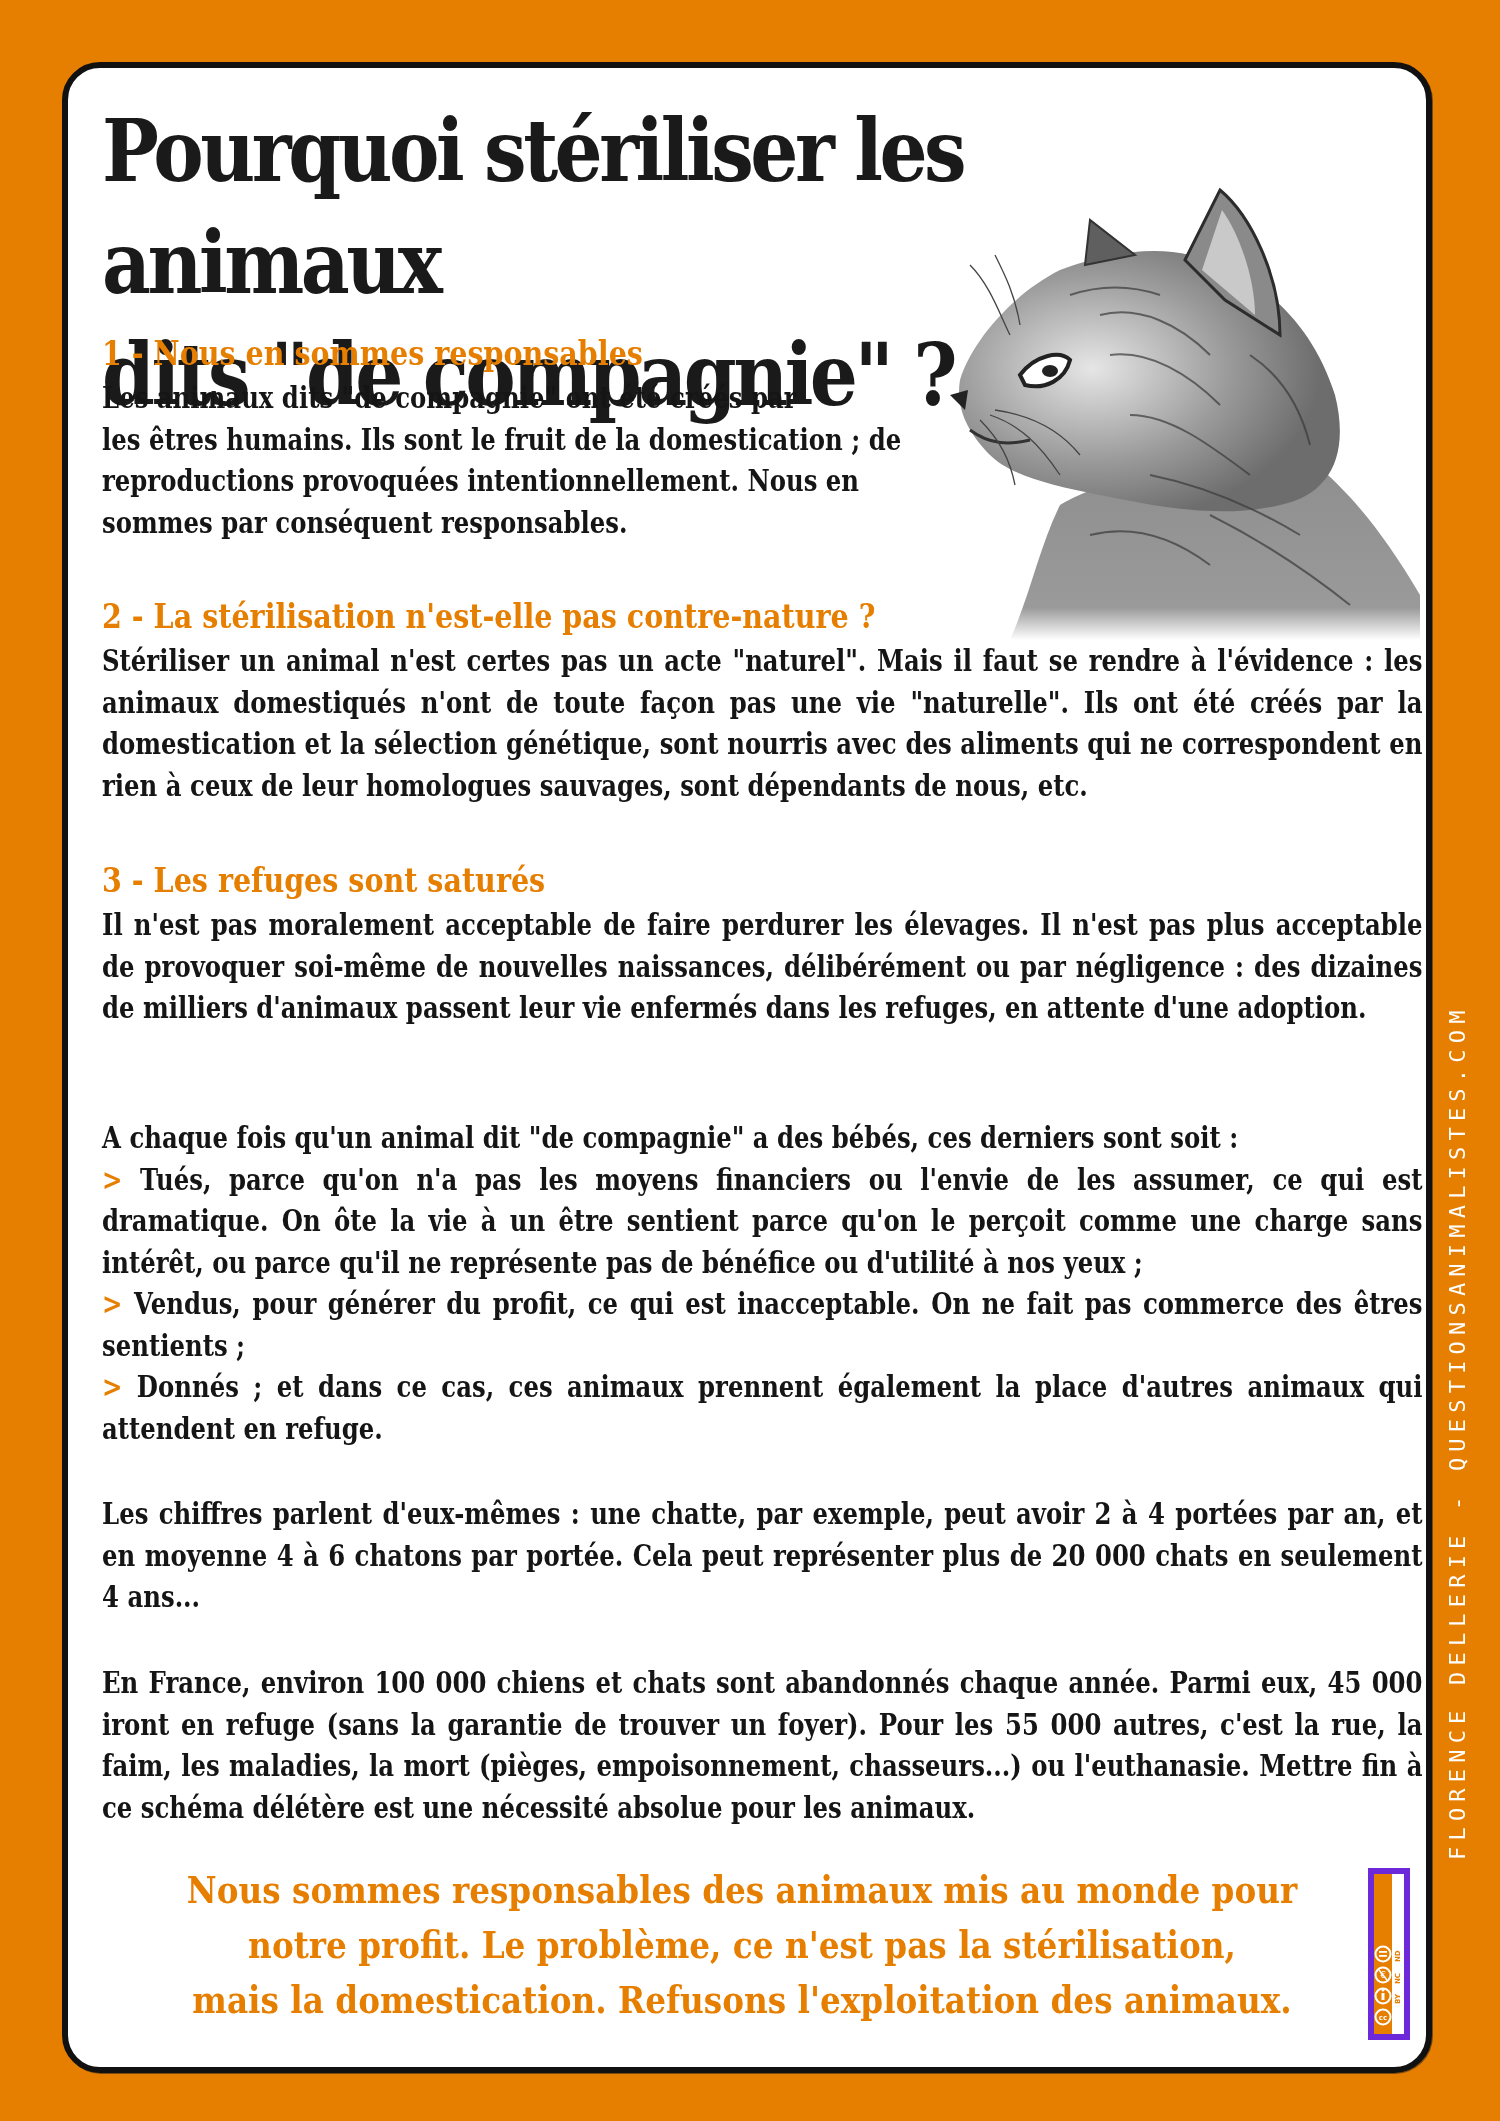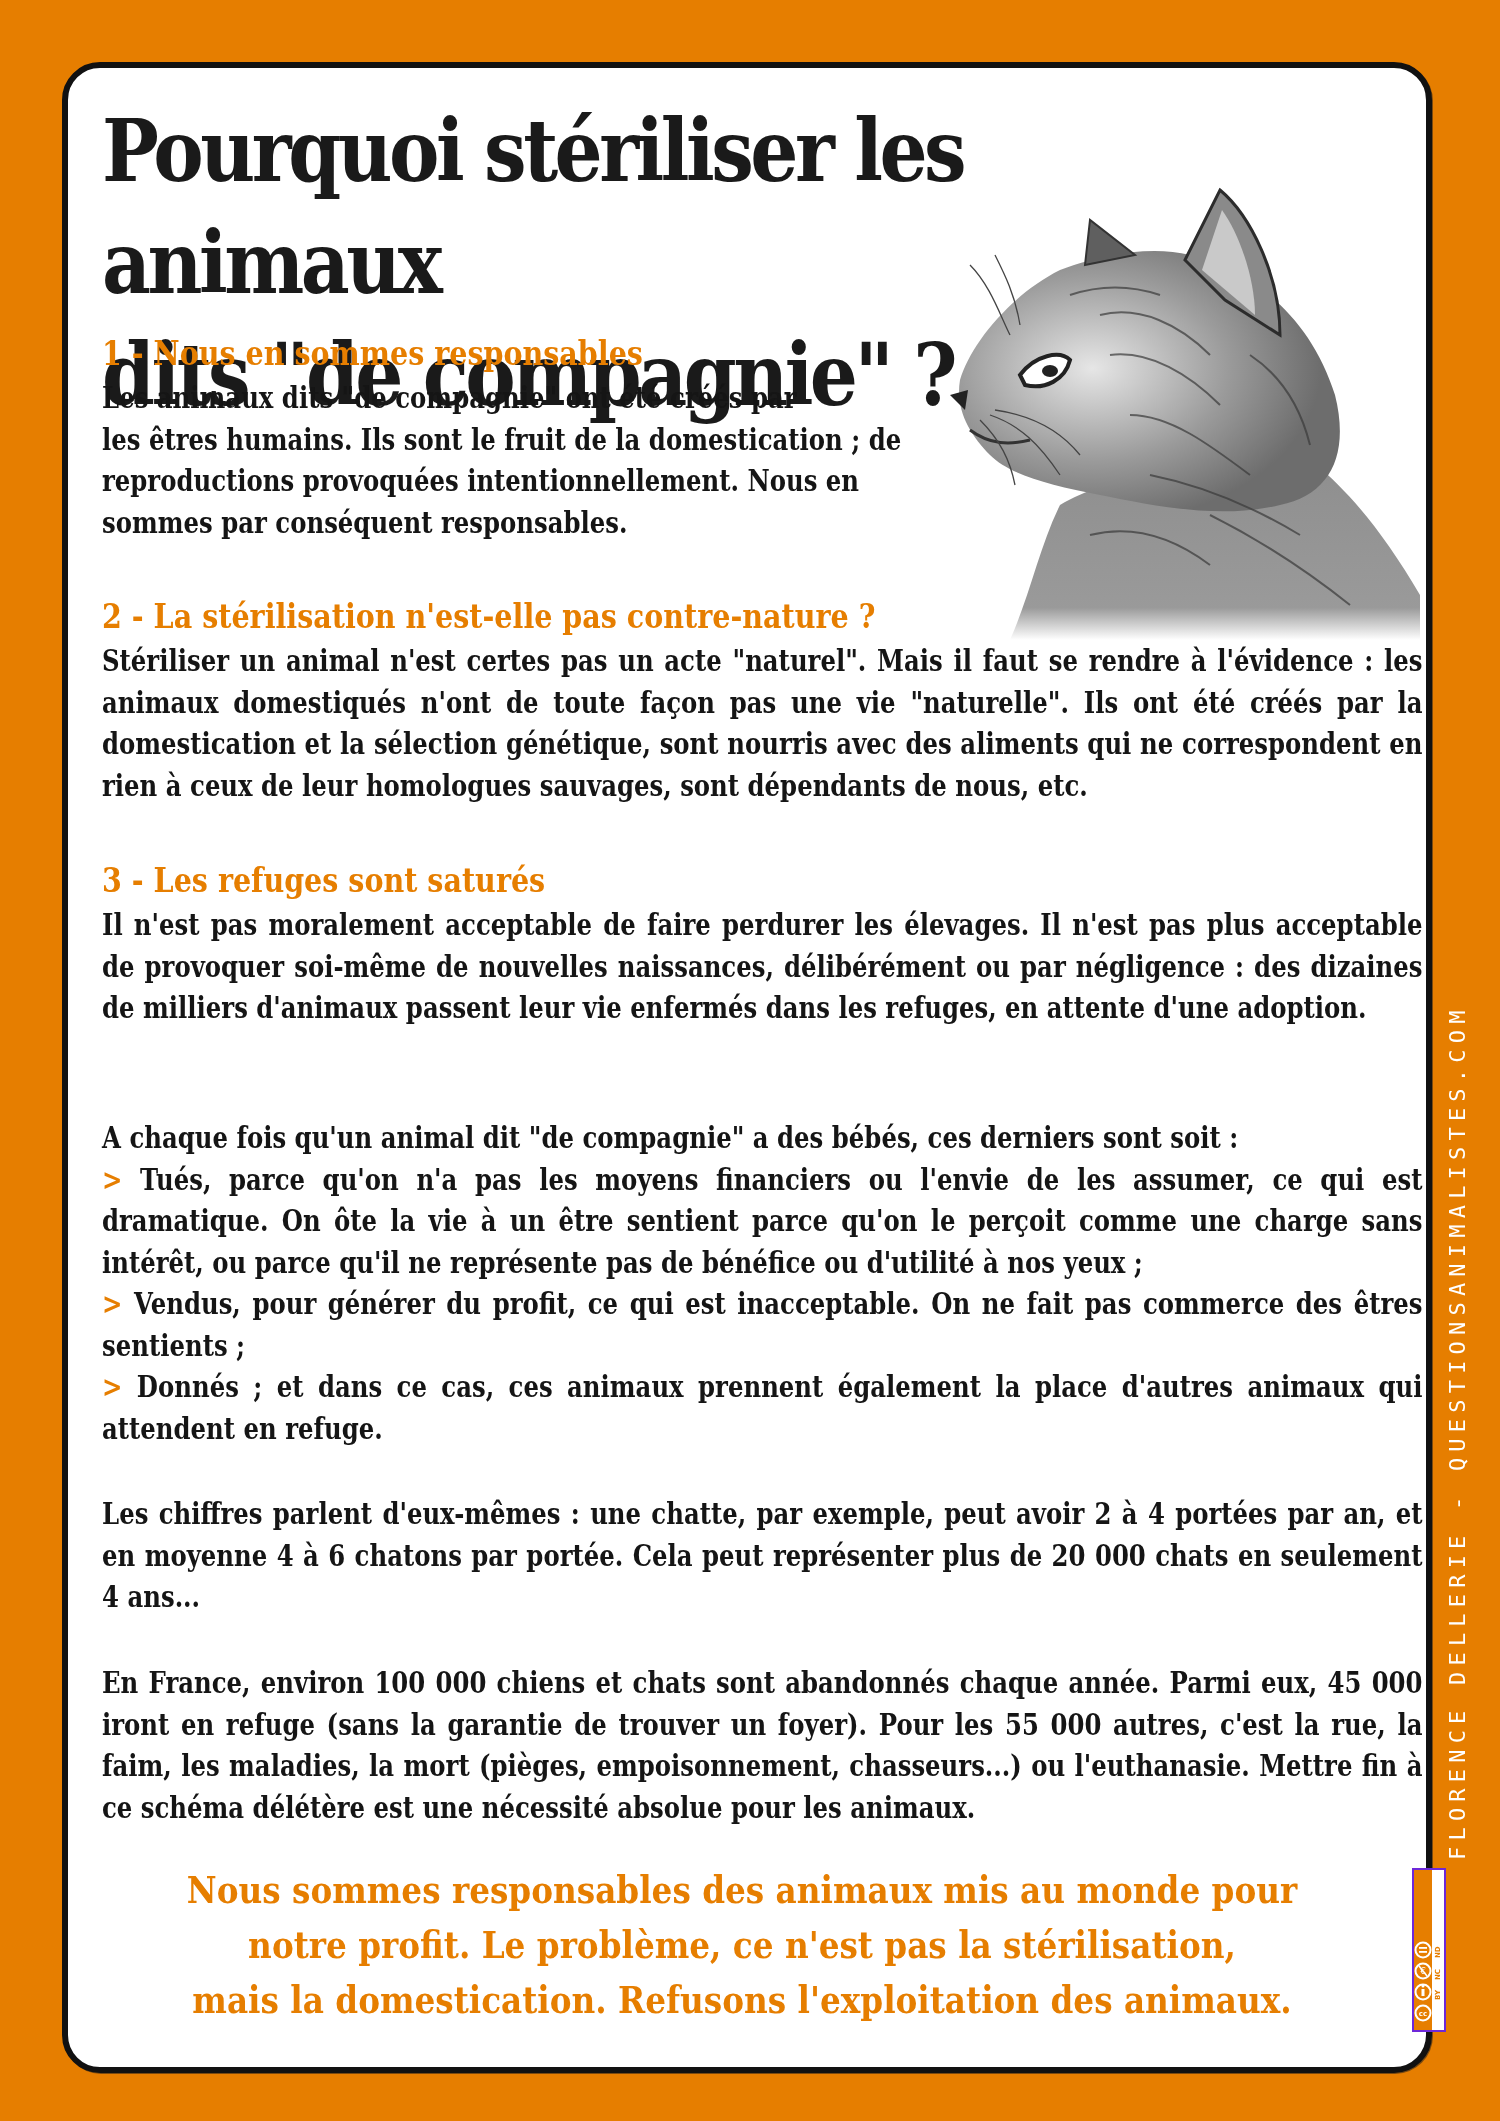--- a/index.html
+++ b/index.html
@@ -41,22 +41,22 @@
     color:#E67E00; font-size:38px; line-height:55px; margin:0;
   }
   .conclusion span { display:block; transform:scaleX(0.86); }
   .credit {
     position:absolute; left:1442px; top:1865px; width:50px;
     transform-origin:left top; transform:rotate(-90deg);
     white-space:nowrap; color:#ffffff; font-family:"DejaVu Sans Mono","Liberation Mono",monospace;
     font-size:22px; letter-spacing:6.2px; line-height:30px;
   }
   .cc-badge {
-    position:absolute; left:1412px; top:1868px; width:30px; height:160px;
-    background:#bef264; border:2px solid #6d28d9;
+    position:absolute; left:1368px; top:1868px; width:30px; height:160px;
+    background:#bef264; border:6px solid #6d28d9;
   }
   .cc-badge svg { display:block; }
 </style>
 </head>
 <body>
 
 <div class="panel"></div>
 
 <h1 class="title">
   <span style="display:block">Pourquoi stériliser les animaux</span>

